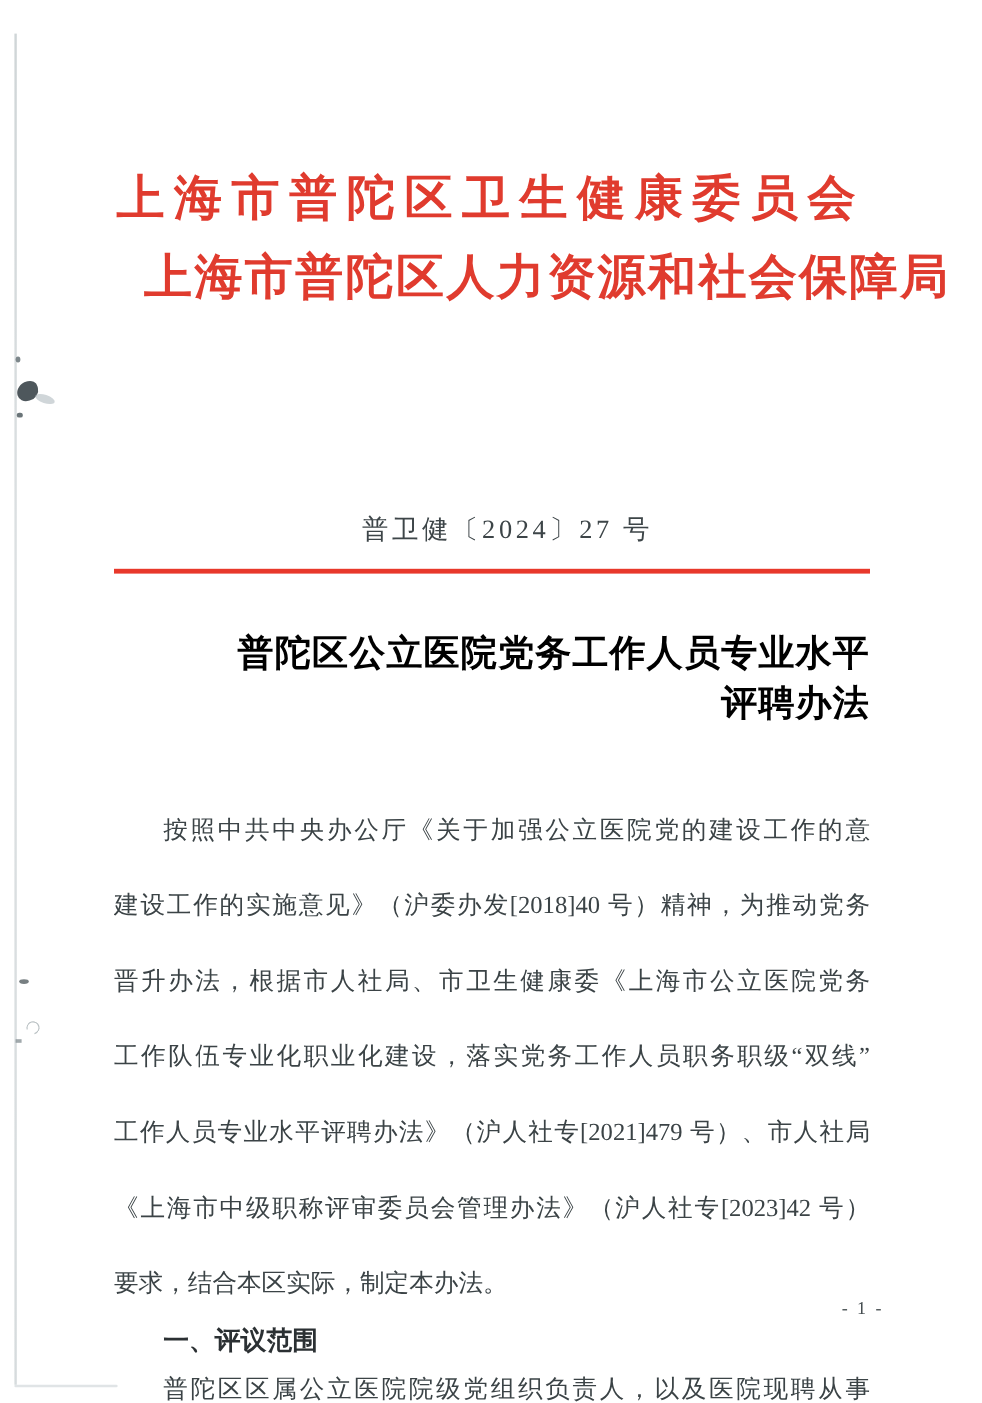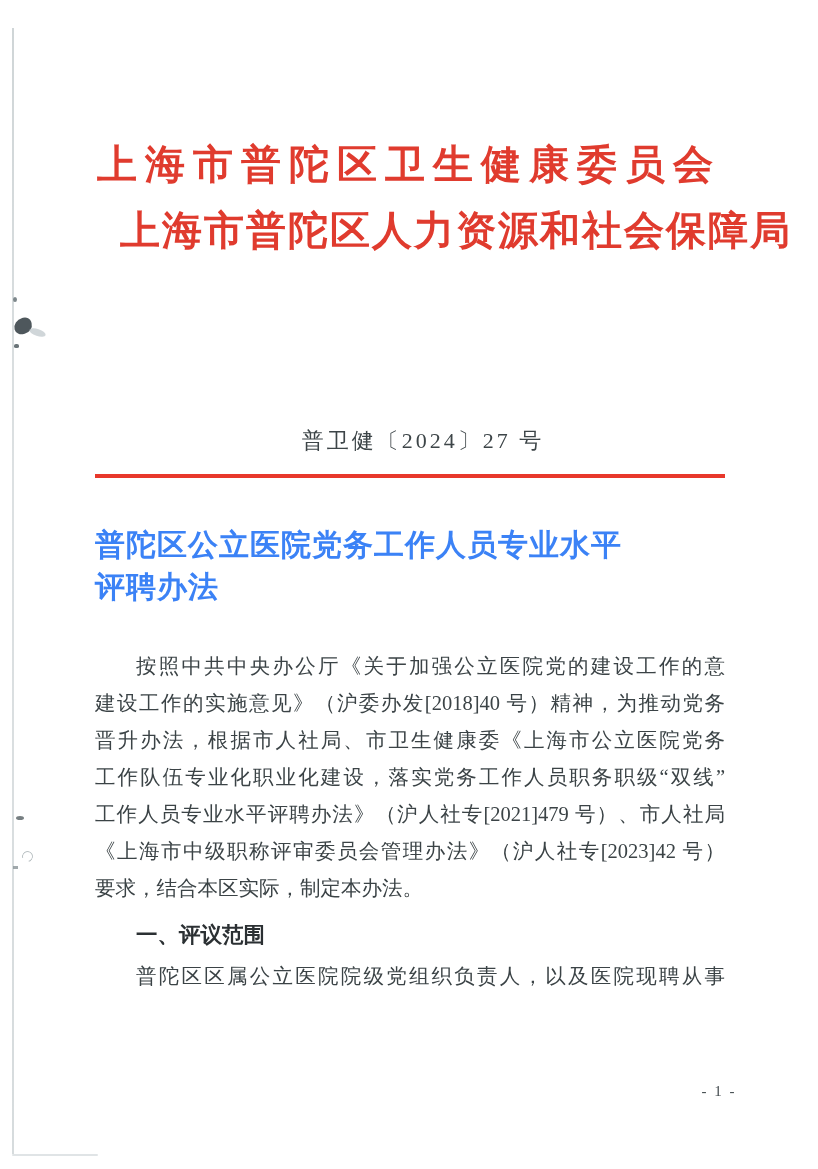--- a/index.html
+++ b/index.html
@@ -38,29 +38,29 @@
   
   .doc-number { position:absolute; left:0; top:427px; width:818px; text-align:center;
     font-size:22px; line-height:28px; letter-spacing:3px; color:#3d4548;
     transform:translateX(14px); }
 
   
   .red-rule { position:absolute; left:95px; top:474px; width:630px; height:4px;
     background:#e8382b; }
 
   
-  .title-block { position:absolute; left:95px; top:524px; width:630px; text-align:left;
-    font-weight:bold; color:#3b82f6; font-size:30px; line-height:42px; letter-spacing:1px; }
+  .title-block { position:absolute; left:95px; top:524px; width:630px; text-align:right;
+    font-weight:bold; color:#000000; font-size:30px; line-height:42px; letter-spacing:1px; }
 
   
   .body-block { position:absolute; left:95px; top:648px; width:630px;
     font-size:20.5px; color:#3b4346; }
   .body-line { height:37px; line-height:37px; overflow:hidden;
     text-align:justify; text-align-last:justify; -moz-text-align-last:justify;
-    text-justify:inter-ideograph; }
+    text-justify:inter-ideograph;margin-top:26px; }
   .body-line.first { text-indent:41px; }
   .body-line.last { text-align-last:left; -moz-text-align-last:left; }
   .section-heading { height:37px; line-height:37px; margin-top:10px; padding-left:41px;
     font-family:"Liberation Sans", sans-serif; font-weight:bold; font-size:21.5px;
     color:#2b3033; }
   .section-line { margin-top:4px; text-indent:41px; }
 
   
   .page-number { position:absolute; left:688px; top:1082px; width:62px; text-align:center;
     font-size:15px; line-height:18px; letter-spacing:2px; color:#454d50; }

